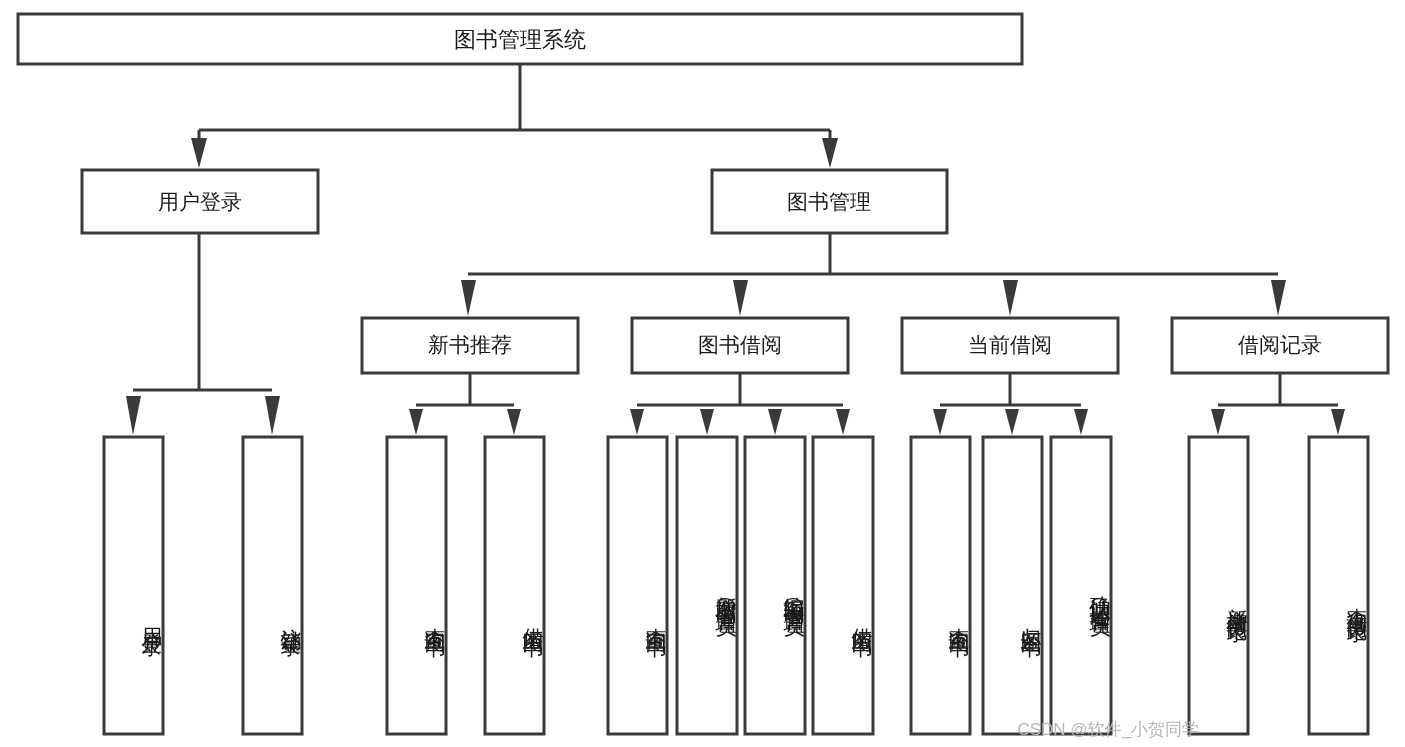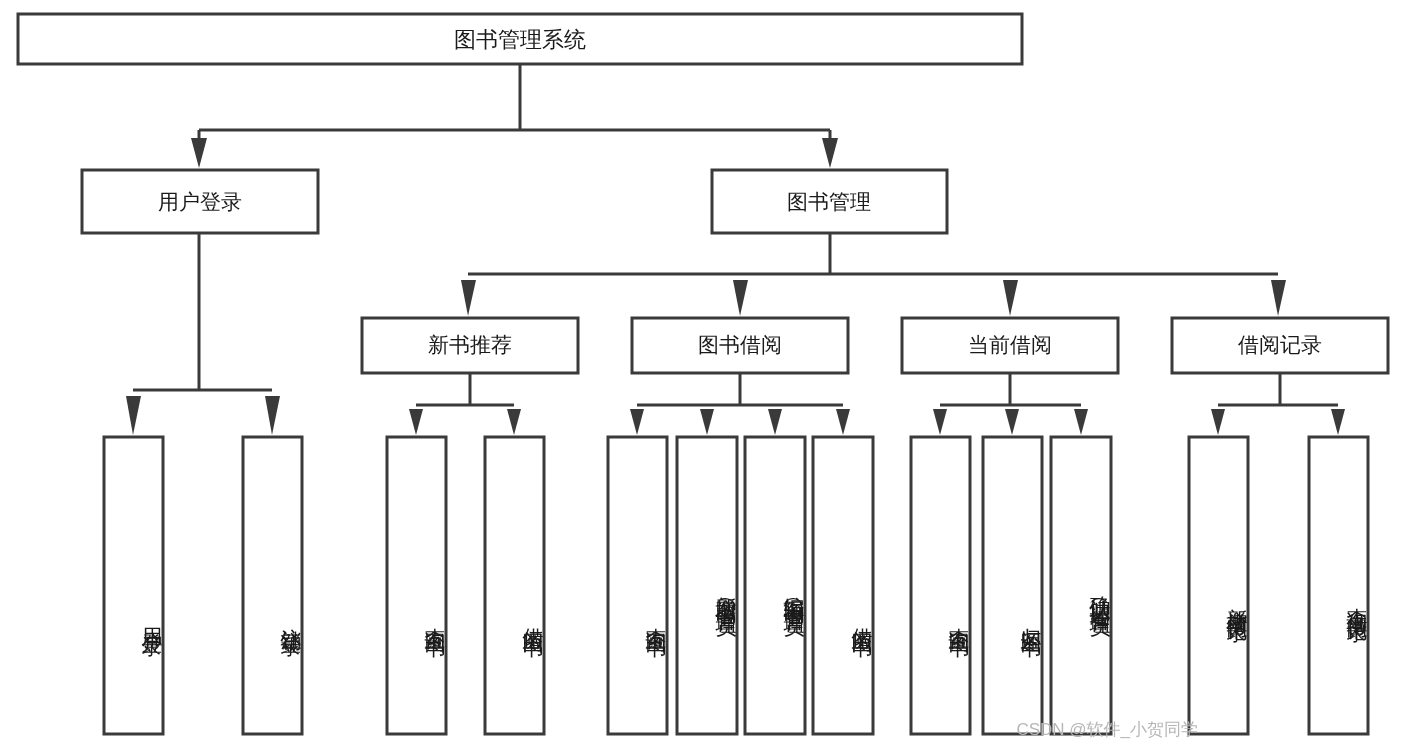--- a/index.html
+++ b/index.html
@@ -11,21 +11,20 @@
     width: 1405px;
     height: 747px;
     font-family: "Liberation Sans", "DejaVu Sans", sans-serif;
     overflow: hidden;
   }
   #diagram-root {
     position: relative;
     width: 1203px;
     height: 747px;
     background: #ffffff;
-    padding-left: 15px;
   }
   svg.layer {
     position: absolute;
     left: 0;
     top: 0;
     width: 1405px;
     height: 747px;
   }
   .node-box {
     fill: #ffffff;
@@ -61,21 +60,21 @@
     letter-spacing: 3px;
     line-height: 1;
     white-space: nowrap;
     display: flex;
     align-items: flex-start;
     justify-content: center;
     pointer-events: none;
   }
   .watermark {
     position: absolute;
-    right: 20px;
+    right: 4px;
     bottom: 6px;
     font-family: "Liberation Sans", "DejaVu Sans", sans-serif;
     font-size: 17px;
     color: #b6b6b6;
     white-space: nowrap;
   }
 </style>
 </head>
 <body>
 

